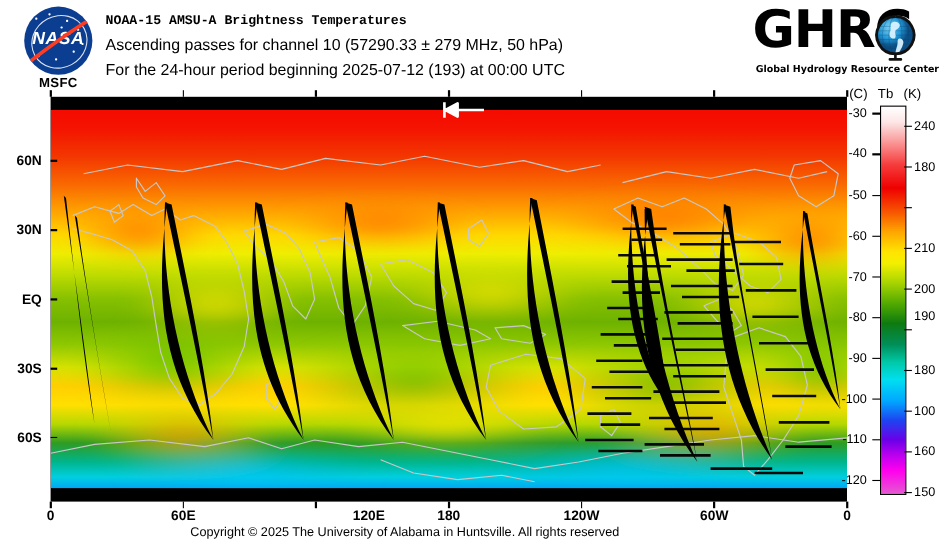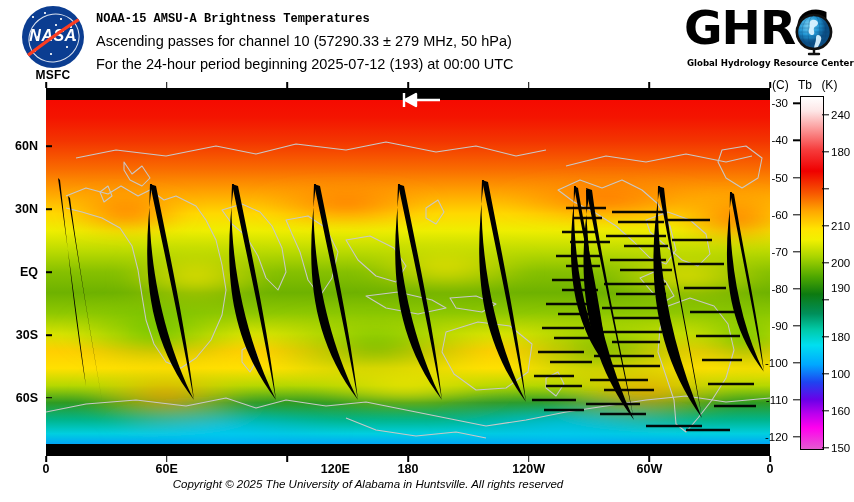--- a/index.html
+++ b/index.html
@@ -83,21 +83,21 @@
   .cbar-ctick2{position:absolute;left:22px;width:7px;height:1.4px;background:#000;
               transform:translateY(-50%);}
   .cbar-clab{position:absolute;right:856px;font-size:11.5px;white-space:nowrap;
              transform:translateY(-50%);}
   .cbar-klab{position:absolute;left:31px;font-size:11.5px;white-space:nowrap;
              transform:translateY(-50%);}
   #cbar-head{position:absolute;left:-28px;top:-18px;font-size:12px;white-space:nowrap;}
 
   
   #copyright{position:absolute;left:0;top:478px;width:736px;text-align:center;
-             font-size:11.5px;font-style:italic;}
+             font-size:11.5px;}
 
   #cursor{position:absolute;pointer-events:none;}
 </style>
 </head>
 <body>
 
 <div id="header">
 
   <div id="nasa-logo">
     <div class="nasa-ball">

